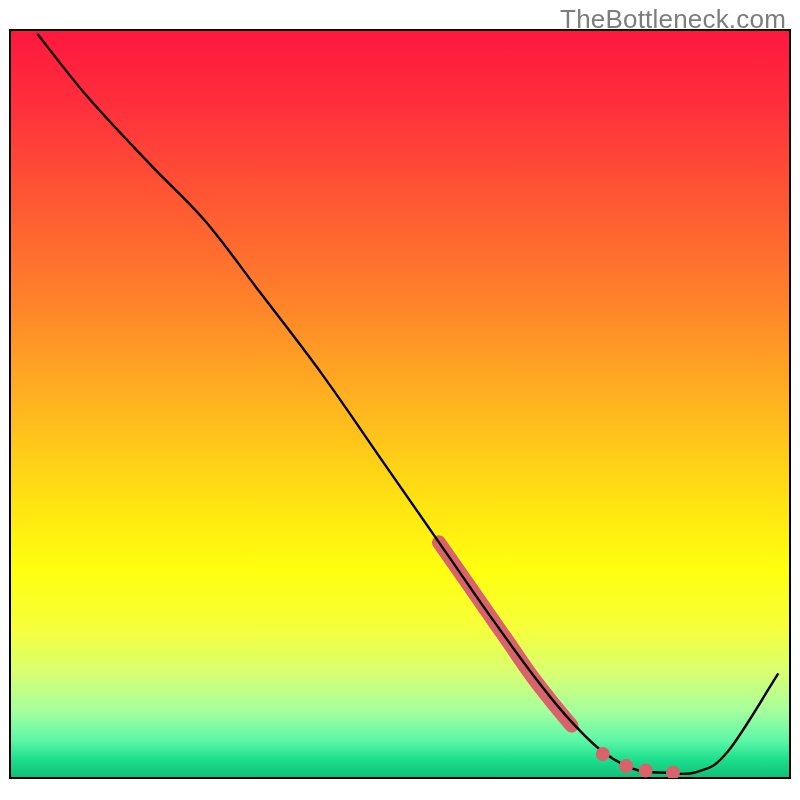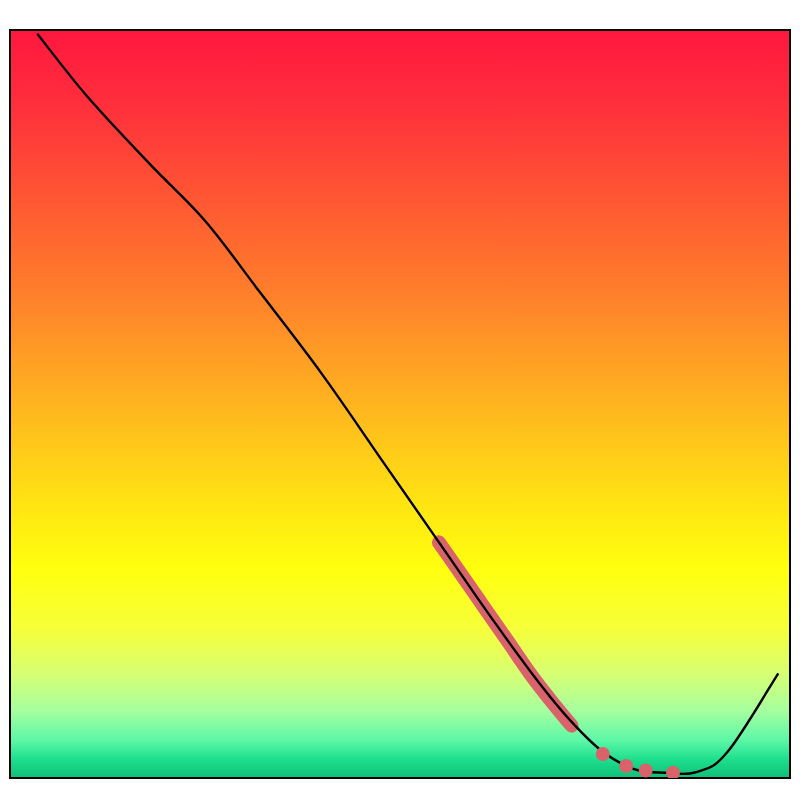--- a/index.html
+++ b/index.html
@@ -29,20 +29,21 @@
   svg {
     position: absolute;
     top: 0;
     left: 0;
   }
 </style>
 </head>
 <body>
 
 <div class="stage">
+  <div class="watermark">TheBottleneck.com</div>
 
   <svg id="chart-svg" width="800" height="800">
     <defs>
       <linearGradient id="bg-grad" x1="0" y1="0" x2="0" y2="1">
           <stop offset="0%" stop-color="#ff173e"></stop>
           <stop offset="10%" stop-color="#ff2f3c"></stop>
           <stop offset="22%" stop-color="#ff5533"></stop>
           <stop offset="35%" stop-color="#ff7e2b"></stop>
           <stop offset="50%" stop-color="#ffb41f"></stop>
           <stop offset="63%" stop-color="#ffe312"></stop>

